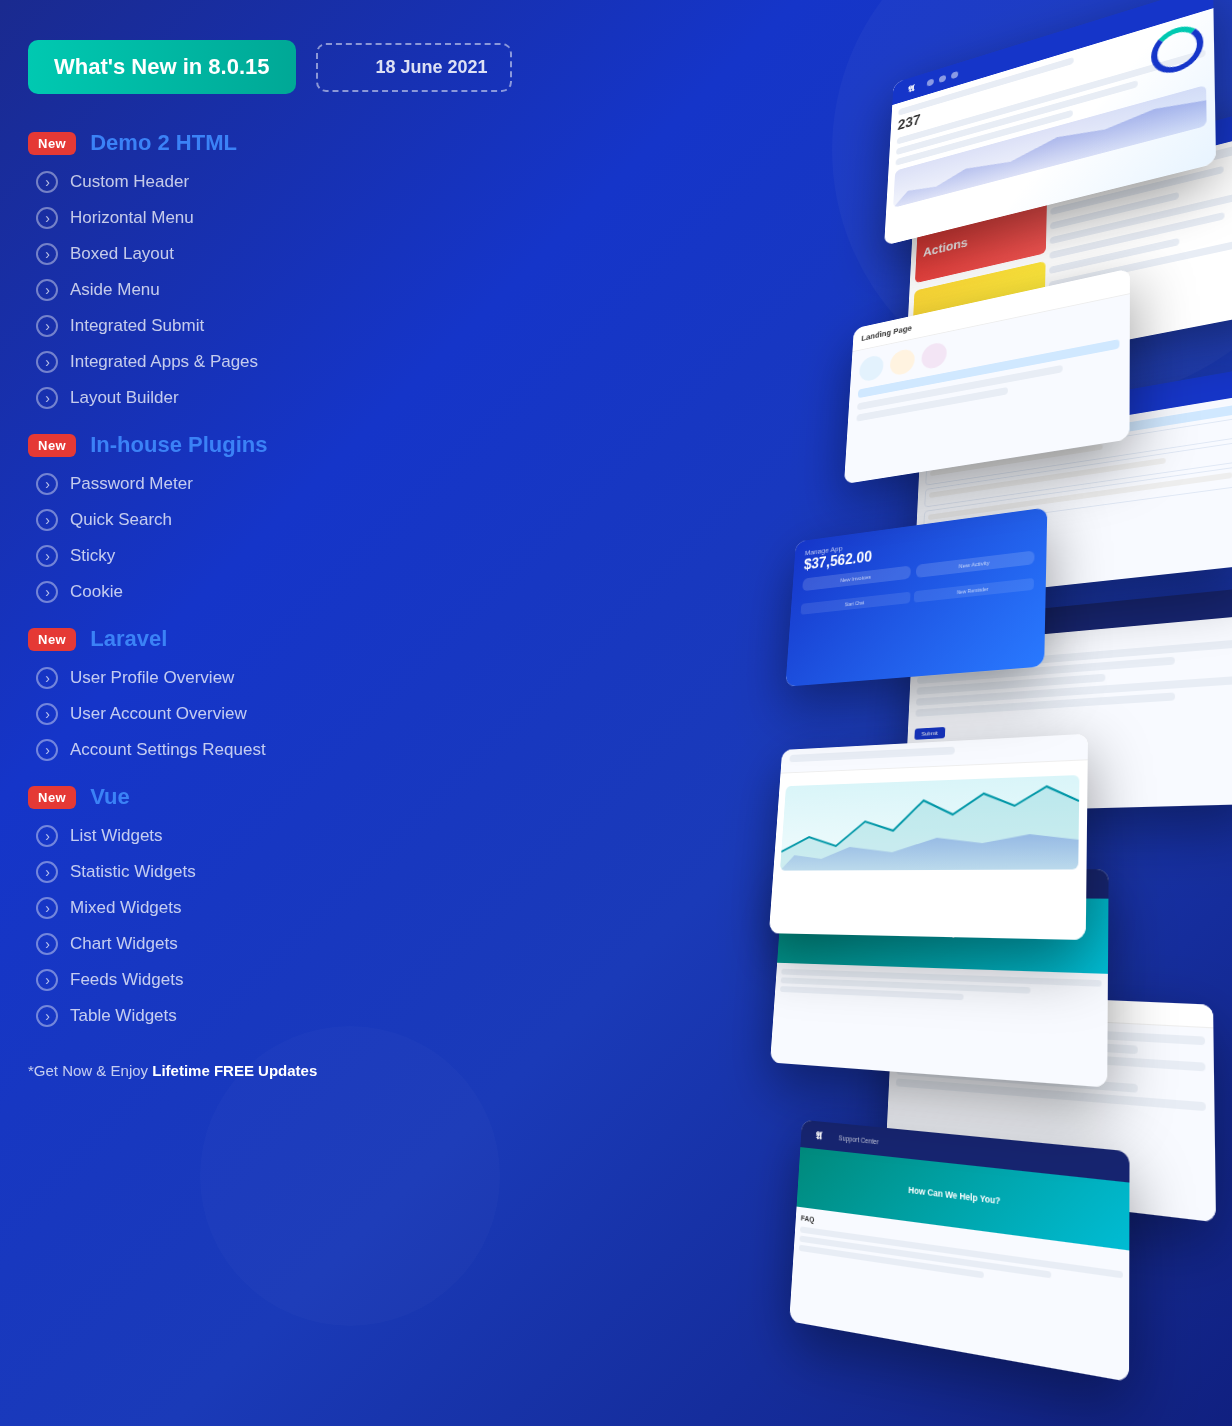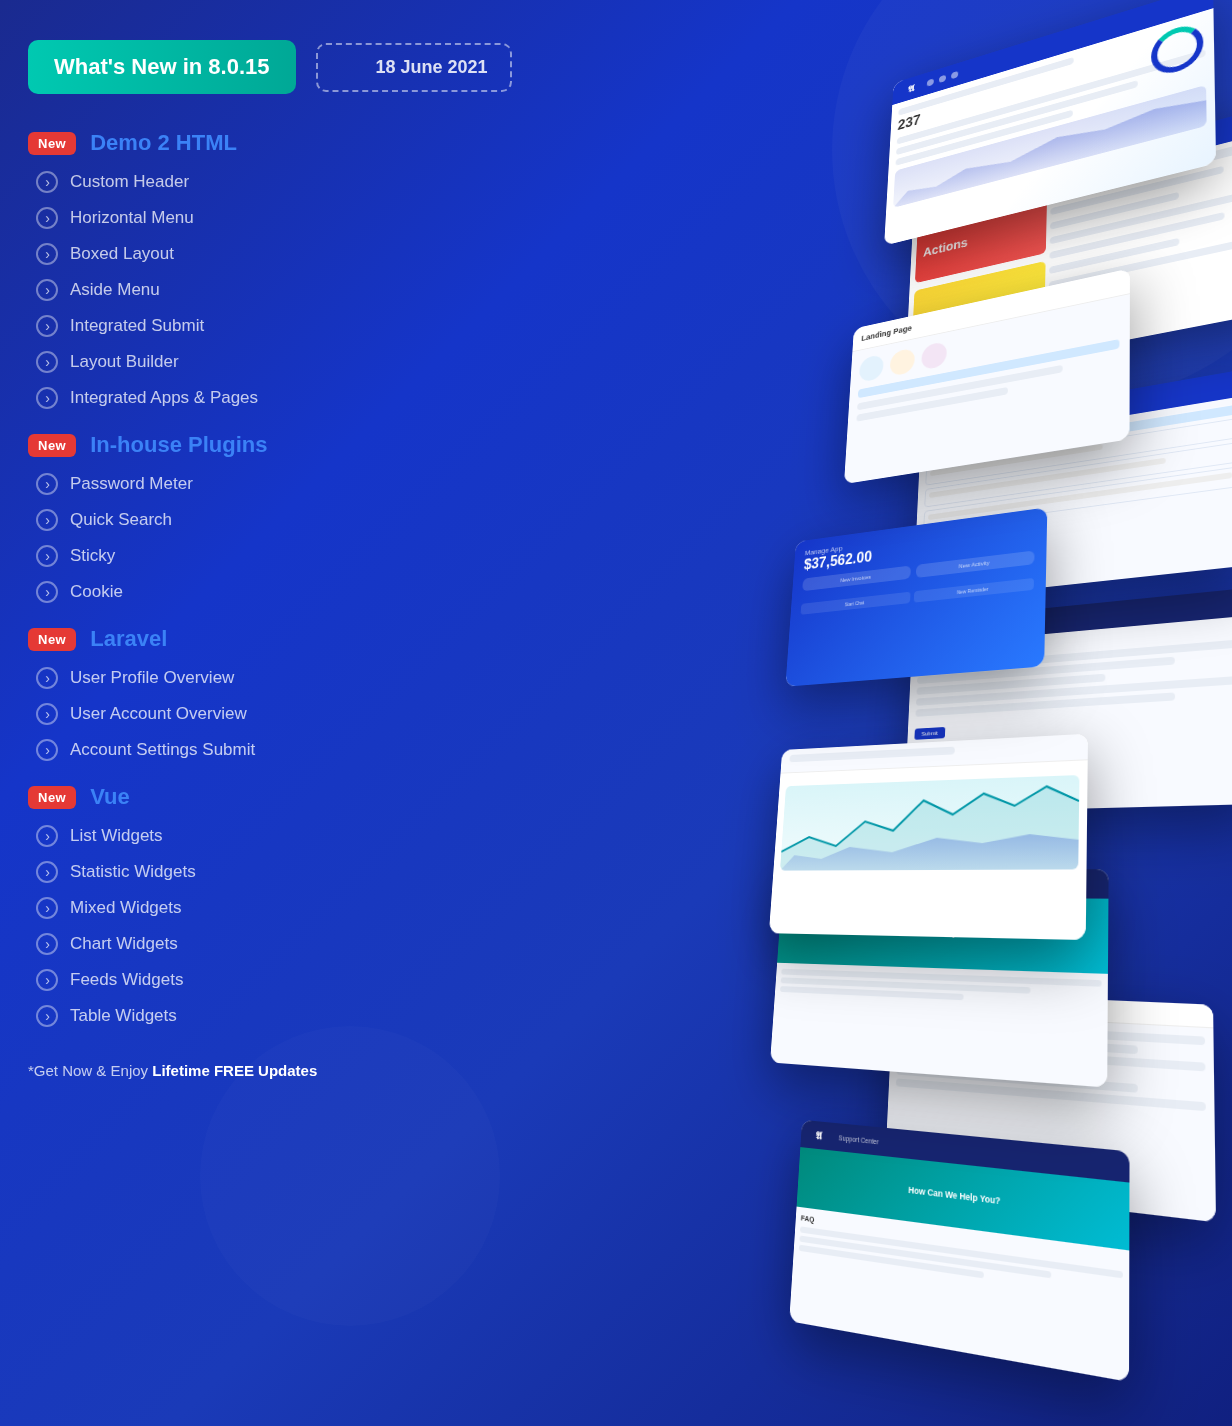--- a/index.html
+++ b/index.html
@@ -404,25 +404,25 @@
         <div class="list-item">
           <div class="chevron-icon"></div>
           <span class="item-label">Aside Menu</span>
         </div>
         <div class="list-item">
           <div class="chevron-icon"></div>
           <span class="item-label">Integrated Submit</span>
         </div>
         <div class="list-item">
           <div class="chevron-icon"></div>
+          <span class="item-label">Integrated Apps &amp; Pages</span>
+        </div>
+        <div class="list-item">
+          <div class="chevron-icon"></div>
           <span class="item-label">Layout Builder</span>
-        </div>
-        <div class="list-item">
-          <div class="chevron-icon"></div>
-          <span class="item-label">Integrated Apps &amp; Pages</span>
         </div>
       </div>
       <div class="section">
         <div class="section-header">
           <span class="new-badge">New</span>
           <span class="section-title">In-house Plugins</span>
         </div>
         <div class="list-item">
           <div class="chevron-icon"></div>
           <span class="item-label">Password Meter</span>
@@ -448,21 +448,21 @@
         <div class="list-item">
           <div class="chevron-icon"></div>
           <span class="item-label">User Profile Overview</span>
         </div>
         <div class="list-item">
           <div class="chevron-icon"></div>
           <span class="item-label">User Account Overview</span>
         </div>
         <div class="list-item">
           <div class="chevron-icon"></div>
-          <span class="item-label">Account Settings Submit</span>
+          <span class="item-label">Account Settings Request</span>
         </div>
       </div>
       <div class="section">
         <div class="section-header">
           <span class="new-badge">New</span>
           <span class="section-title">Vue</span>
         </div>
         <div class="list-item">
           <div class="chevron-icon"></div>
           <span class="item-label">List Widgets</span>

